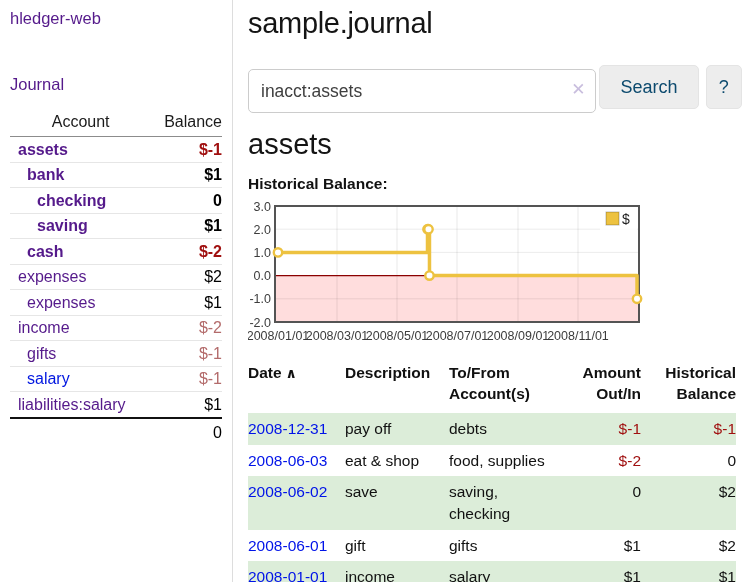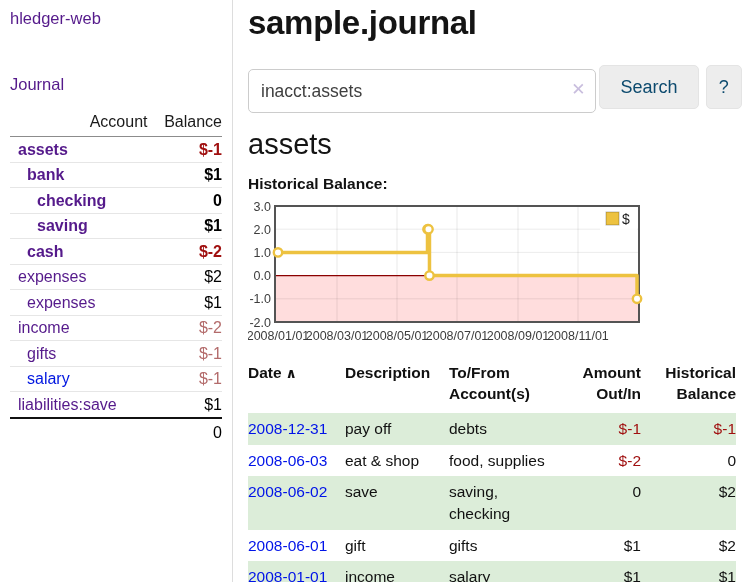--- a/index.html
+++ b/index.html
@@ -13,21 +13,21 @@
   
   .sidebar{
     position:absolute;left:0;top:0;width:233px;height:582px;
     box-sizing:border-box;padding:6px 10px 0 10px;
     border-right:1px solid #ddd;background:#fff;
   }
   .brand{display:block;margin-top:3px;font-size:16.5px;color:#551a8b;}
   .journal-link{display:block;margin-top:47px;font-size:16.5px;color:#551a8b;}
   table.accounts{width:100%;border-collapse:collapse;margin-top:17px;font-size:16px;}
   table.accounts th{
-    font-weight:normal;color:#1a1a1a;text-align:right;
+    font-weight:normal;color:#1a1a1a;text-align:center;
     padding:2px 0 5px 0;border-bottom:1px solid #8c8c8c;
   }
   table.accounts th.bal{text-align:right;}
   table.accounts td{padding:2.5px 0;border-bottom:1px solid #e6e6e6;line-height:1.22;}
   .acct-cell.depth-1{padding-left:8px;}
   .acct-cell.depth-2{padding-left:17px;}
   .acct-cell.depth-3{padding-left:27px;}
   .acct-link{color:#551a8b;}
   .acct-link.blue{color:#0016e0;}
   .acct-link.bold{font-weight:bold;}
@@ -37,21 +37,21 @@
   .bal-pos{color:#000;}
   .bal-neg-soft{color:#b36b6b;}
   table.accounts tr.total td{
     border-top:2px solid #111;border-bottom:none;
     text-align:right;color:#000;padding-top:4px;
   }
   table.accounts tbody tr:last-child td{border-bottom:none;}
 
   
   .main{position:absolute;left:234px;top:0;width:508px;box-sizing:border-box;padding-left:14px;}
-  h1.page-title{margin:4px 0 12px 0;font-size:33px;font-weight:700;color:#141414;line-height:38px;letter-spacing:-0.3px;}
+  h1.page-title{margin:4px 0 12px 0;font-size:29px;font-weight:400;color:#141414;line-height:38px;letter-spacing:-0.3px;}
   .search-row{margin-top:23px;display:flex;align-items:center;}
   .input-wrap{position:relative;width:364px;height:36px;box-sizing:border-box;}
   .search-input{
     width:100%;height:44px;box-sizing:border-box;border:1px solid #ccc;border-radius:5px;
     font-family:inherit;font-size:17.5px;color:#3f3f3f;padding:0 36px 0 12px;outline:none;
   }
   .clear-x{
     position:absolute;right:11px;top:12px;font-size:17px;font-weight:bold;
     color:#c9bede;line-height:1;user-select:none;cursor:pointer;
   }
@@ -133,21 +133,21 @@
         </tr>
         <tr>
           <td class="acct-cell depth-2"><a class="acct-link">gifts</a></td>
           <td class="bal-cell bal-neg-soft">$-1</td>
         </tr>
         <tr>
           <td class="acct-cell depth-2"><a class="acct-link blue">salary</a></td>
           <td class="bal-cell bal-neg-soft">$-1</td>
         </tr>
         <tr>
-          <td class="acct-cell depth-1"><a class="acct-link">liabilities:save</a></td>
+          <td class="acct-cell depth-1"><a class="acct-link">liabilities:salary</a></td>
           <td class="bal-cell bal-pos">$1</td>
         </tr>
       </tbody>
     <tfoot>
       <tr class="total">
         <td colspan="2">0</td>
       </tr>
     </tfoot>
   </table>
 </aside>

